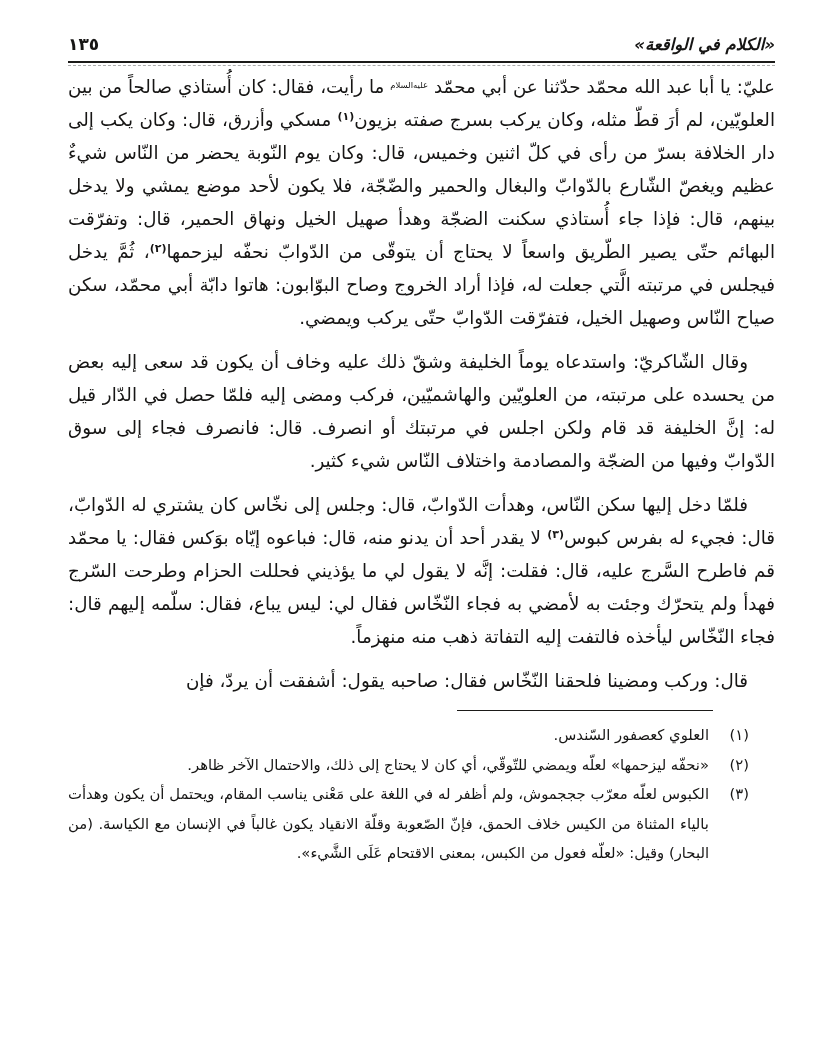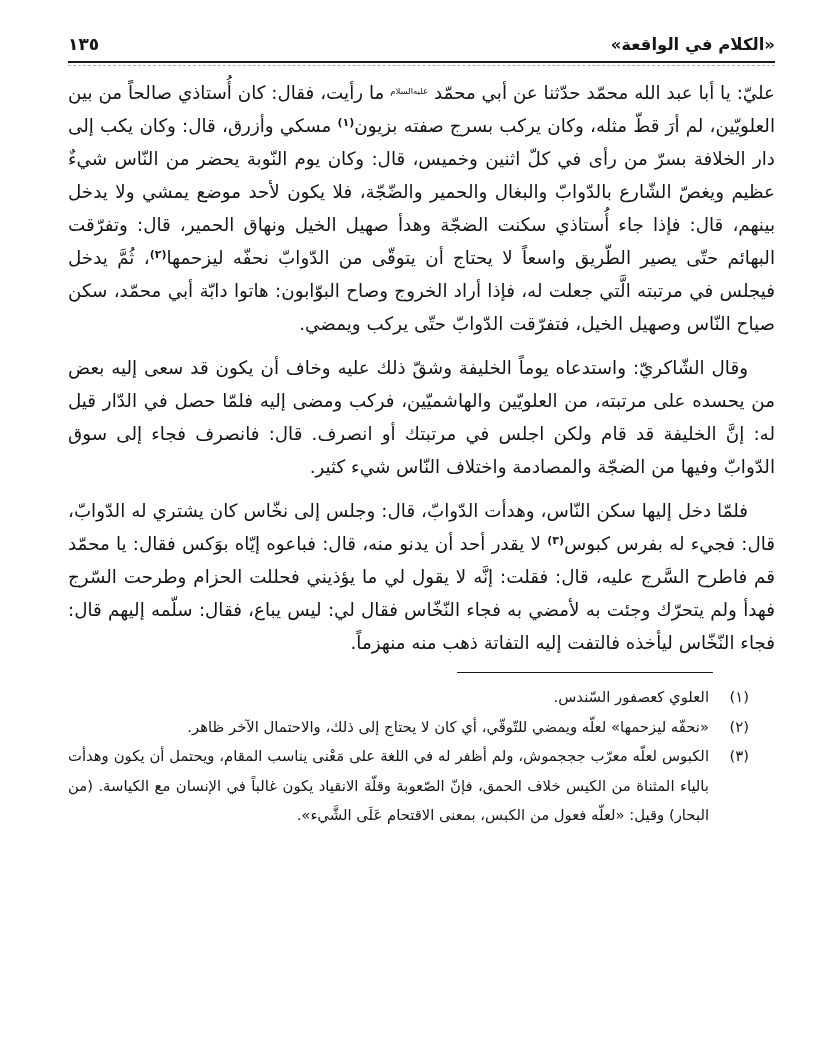--- a/index.html
+++ b/index.html
@@ -4,26 +4,26 @@
 <style>
   html,body{margin:0;padding:0;background:#f2f1ee;}
   .page{
     width:814px;height:1059px;background:#ffffff;position:relative;
     font-family:"DejaVu Sans",sans-serif;direction:rtl;color:#161514;
     box-sizing:border-box;overflow:hidden;
   }
   .inner{position:absolute;top:0;right:39px;left:68px;}
   
   .hdr{display:flex;justify-content:space-between;align-items:flex-end;padding-top:34px;}
-  .hdr-title{font-size:16.5px;font-weight:bold;letter-spacing:0;}
+  .hdr-title{font-size:16.5px;font-weight:bold;letter-spacing:0;font-style:italic;}
   .hdr-num{font-size:17px;font-weight:bold;}
   .rule{margin-top:7px;border-top:2px solid #1b1a18;position:relative;height:4px;}
   .rule:after{content:"";position:absolute;top:2px;right:0;left:0;border-top:1px dashed rgba(20,20,20,.35);}
   
-  .bodytxt{margin-top:9px;font-size:18.3px;line-height:33px;text-align:justify;}
+  .bodytxt{margin-top:3px;font-size:18.3px;line-height:33px;text-align:justify;}
   .bodytxt p{margin:0 0 11px 0;}
   .bodytxt p.indent{text-indent:27px;}
   .fnref{font-size:11px;vertical-align:6px;line-height:0;font-weight:bold;white-space:nowrap;}
   .honorific{font-size:8.5px;display:inline-block;transform:translateY(-5px);line-height:0;letter-spacing:-.5px;}
   
   .fn-sep{width:256px;margin:13px 62px 9px auto;border-top:1.5px solid #1b1a18;}
   .footnotes{margin-right:26px;font-size:14.8px;line-height:29.5px;}
   .fn{display:flex;}
   .fn-num{flex:0 0 40px;white-space:nowrap;}
   .fn-text{flex:1;text-align:justify;}
@@ -40,20 +40,21 @@
     </header>
     <div class="rule"></div>
 
     <main class="bodytxt">
       <p><span>عليّ: يا أبا عبد الله محمّد حدّثنا عن أبي محمّد </span><span class="honorific">عليه‌السلام</span><span> ما رأيت، فقال: كان أُستاذي صالحاً من بين العلويّين، لم أرَ قطّ مثله، وكان يركب بسرج صفته بزيون</span><span class="fnref">(١)</span><span> مسكي وأزرق، قال: وكان يكب إلى دار الخلافة بسرّ من رأى في كلّ اثنين وخميس، قال: وكان يوم النّوبة يحضر من النّاس شيءٌ عظيم ويغصّ الشّارع بالدّوابّ والبغال والحمير والضّجّة، فلا يكون لأحد موضع يمشي ولا يدخل بينهم، قال: فإذا جاء أُستاذي سكنت الضجّة وهدأ صهيل الخيل ونهاق الحمير، قال: وتفرّقت البهائم حتّى يصير الطّريق واسعاً لا يحتاج أن يتوقّى من الدّوابّ نحفّه ليزحمها</span><span class="fnref">(٢)</span><span>، ثُمَّ يدخل فيجلس في مرتبته الَّتي جعلت له، فإذا أراد الخروج وصاح البوّابون: هاتوا دابّة أبي محمّد، سكن صياح النّاس وصهيل الخيل، فتفرّقت الدّوابّ حتّى يركب ويمضي.</span></p>
 
       <p class="indent"><span>وقال الشّاكريّ: واستدعاه يوماً الخليفة وشقّ ذلك عليه وخاف أن يكون قد سعى إليه بعض من يحسده على مرتبته، من العلويّين والهاشميّين، فركب ومضى إليه فلمّا حصل في الدّار قيل له: إنَّ الخليفة قد قام ولكن اجلس في مرتبتك أو انصرف. قال: فانصرف فجاء إلى سوق الدّوابّ وفيها من الضجّة والمصادمة واختلاف النّاس شيء كثير.</span></p>
 
       <p class="indent"><span>فلمّا دخل إليها سكن النّاس، وهدأت الدّوابّ، قال: وجلس إلى نخّاس كان يشتري له الدّوابّ، قال: فجيء له بفرس كبوس</span><span class="fnref">(٣)</span><span> لا يقدر أحد أن يدنو منه، قال: فباعوه إيّاه بوَكس فقال: يا محمّد قم فاطرح السَّرج عليه، قال: فقلت: إنَّه لا يقول لي ما يؤذيني فحللت الحزام وطرحت السّرج فهدأ ولم يتحرّك وجئت به لأمضي به فجاء النّخّاس فقال لي: ليس يباع، فقال: سلّمه إليهم قال: فجاء النّخّاس ليأخذه فالتفت إليه التفاتة ذهب منه منهزماً.</span></p>
 
+      <p class="indent"><span>قال: وركب ومضينا فلحقنا النّخّاس فقال: صاحبه يقول: أشفقت أن يردّ، فإن</span></p>
     </main>
 
     <div class="fn-sep"></div>
 
     <section class="footnotes">
       <div class="fn">
         <span class="fn-num">(١)</span>
         <span class="fn-text">العلوي كعصفور السّندس.</span>
       </div>
       <div class="fn">

